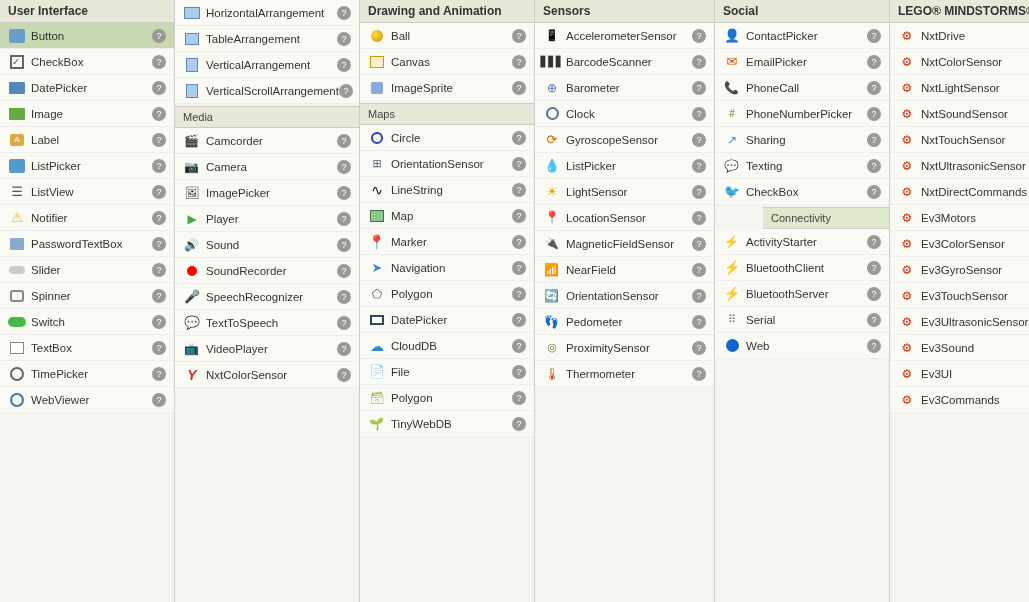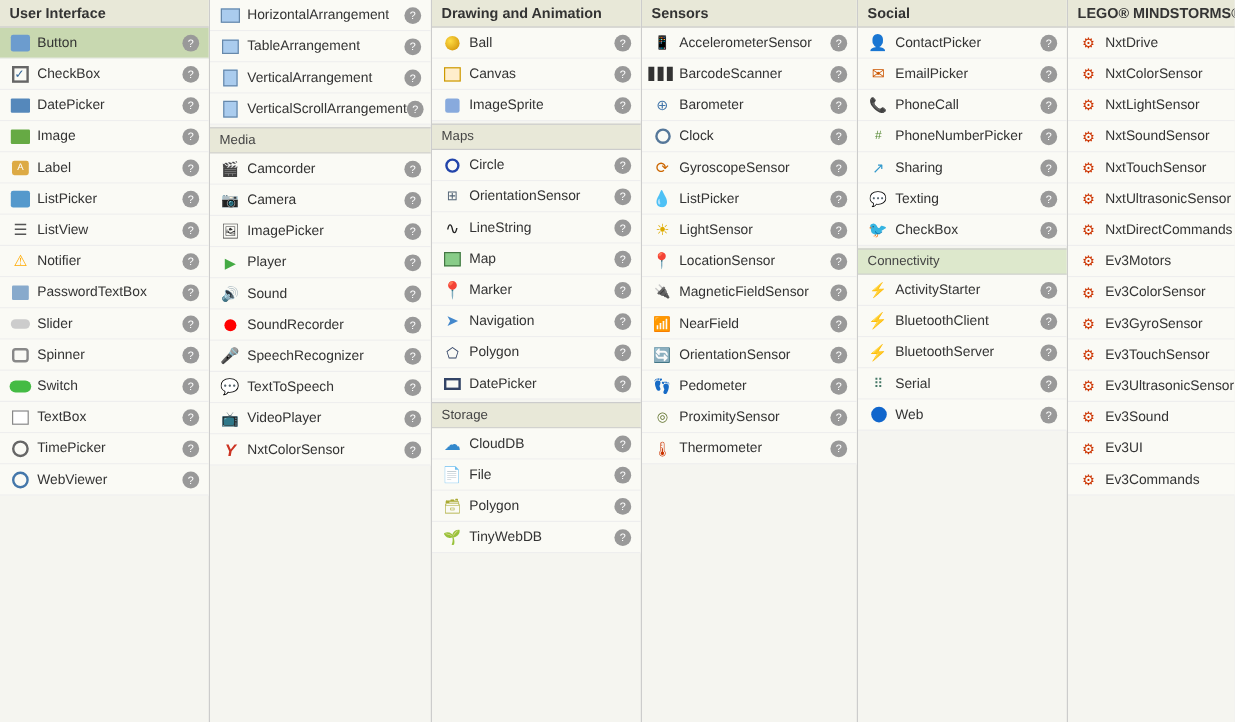--- a/index.html
+++ b/index.html
@@ -152,20 +152,21 @@
     .icon-btclient { color: #0066bb; font-size: 13px; }
     .icon-btserver { color: #0044aa; font-size: 13px; }
     .icon-web { width: 13px; height: 13px; border-radius: 50%; background: #1166cc; }
 
     
     .icon-lego { color: #cc3300; font-size: 12px; }
     .icon-ev3 { color: #cc3300; font-size: 12px; }
 
     .connectivity-header {
       background: #dde8cc;
+      margin-left: 48px;
     }
 
     
     .column::-webkit-scrollbar { width: 6px; }
     .column::-webkit-scrollbar-track { background: #eee; }
     .column::-webkit-scrollbar-thumb { background: #bbb; border-radius: 3px; }
   </style>
 </head>
 <body>
 
@@ -461,21 +462,20 @@
       <div class="item-help">?</div>
     </div>
     <div class="item">
       <div class="item-icon">
           <div class="icon-rect"></div>
         </div>
       <span class="item-label">DatePicker</span>
       <div class="item-help">?</div>
     </div>
 
-    <div class="section-header">Storage</div>
     <div class="item">
       <div class="item-icon">
           <span class="icon-clouddb">☁</span>
         </div>
       <span class="item-label">CloudDB</span>
       <div class="item-help">?</div>
     </div>
     <div class="item">
       <div class="item-icon">
           <span class="icon-file">📄</span>

